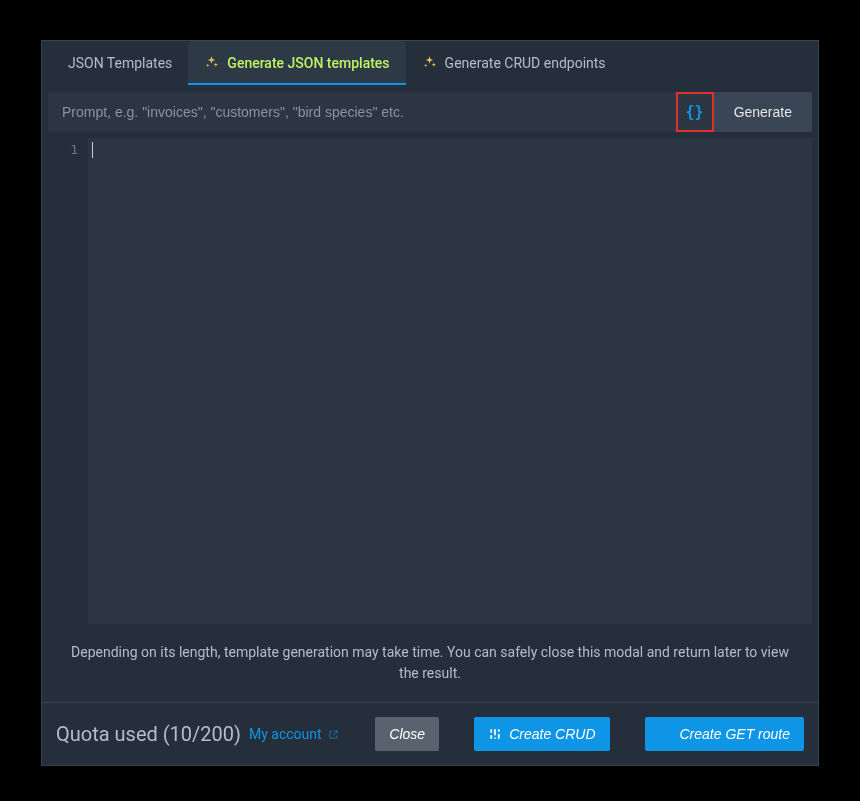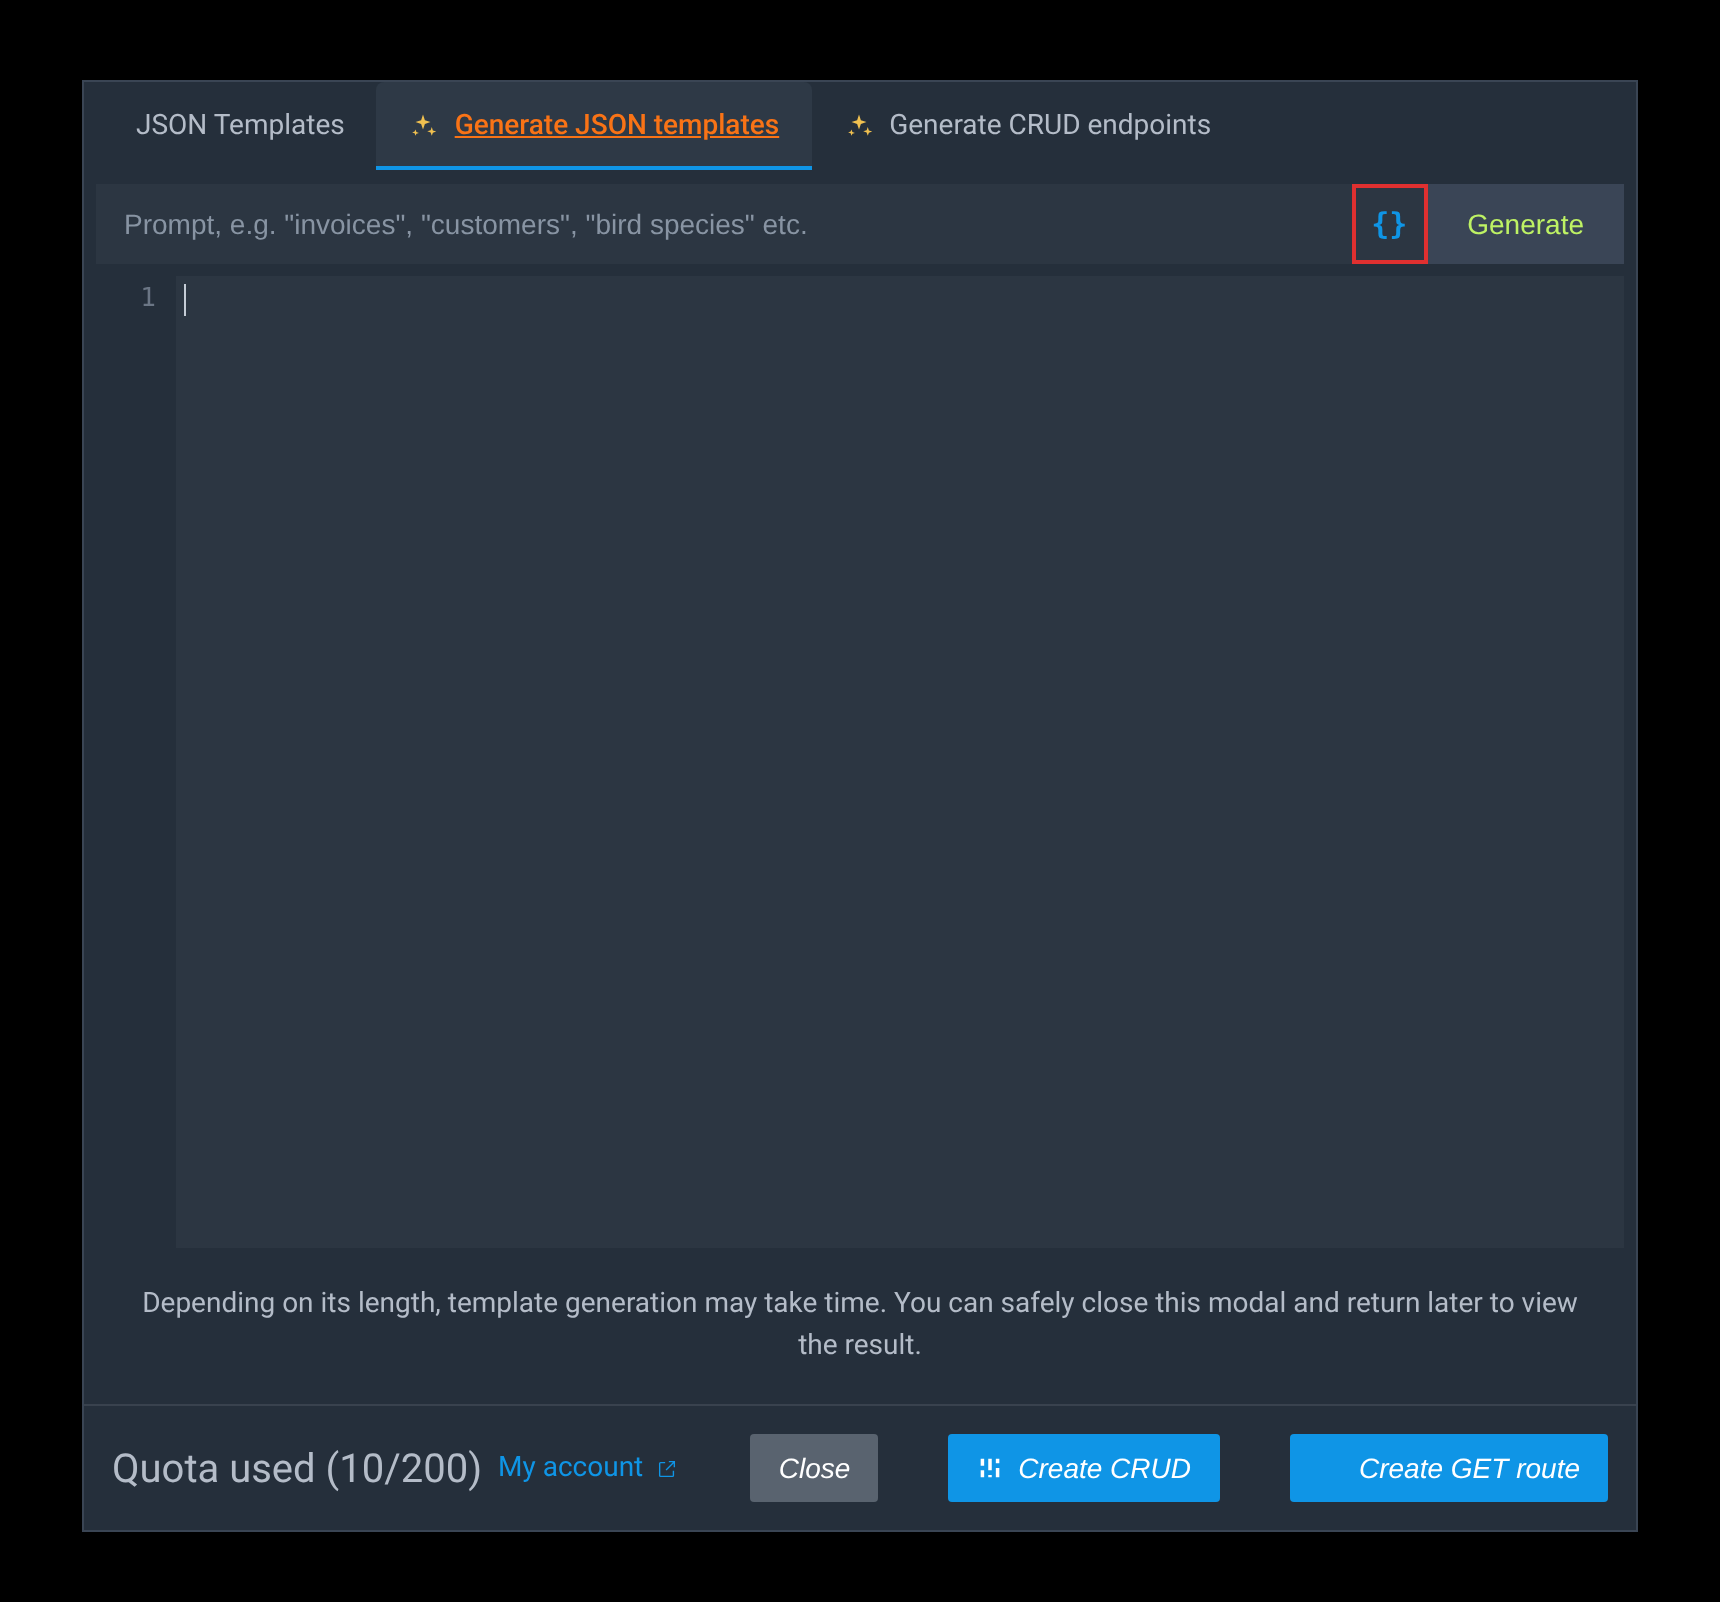--- a/index.html
+++ b/index.html
@@ -33,31 +33,29 @@
       padding: 0 10px;
       border-bottom: 1px solid #252f3b;
     }
     
     .tab {
       padding: 14px 16px;
       color: #b4bcc8;
       font-size: 14px;
       cursor: pointer;
       display: flex;
-      align-items: center;
       gap: 8px;
     }
     
     .tab.active {
       background: #2e3946;
-      color: #f97316;
+      color: #bef264;
       font-weight: 500;
       border-radius: 4px 4px 0 0;
       position: relative;
-      text-decoration: underline;
     }
     
     .tab.active::after {
       content: "";
       position: absolute;
       bottom: 0;
       left: 0;
       right: 0;
       height: 2px;
       background: #0f95e6;
@@ -101,21 +99,21 @@
       cursor: pointer;
       color: #0f95e6;
       font-size: 15px;
       font-weight: bold;
       font-family: monospace;
     }
     
     .generate-btn {
       padding: 4px 20px;
       background: #3a4556;
-      color: #bef264;
+      color: #e5e5e5;
       border: none;
       cursor: pointer;
       font-size: 14px;
     }
     
     
     .editor-row {
       display: flex;
       margin: 6px 6px 0 6px;
     }

